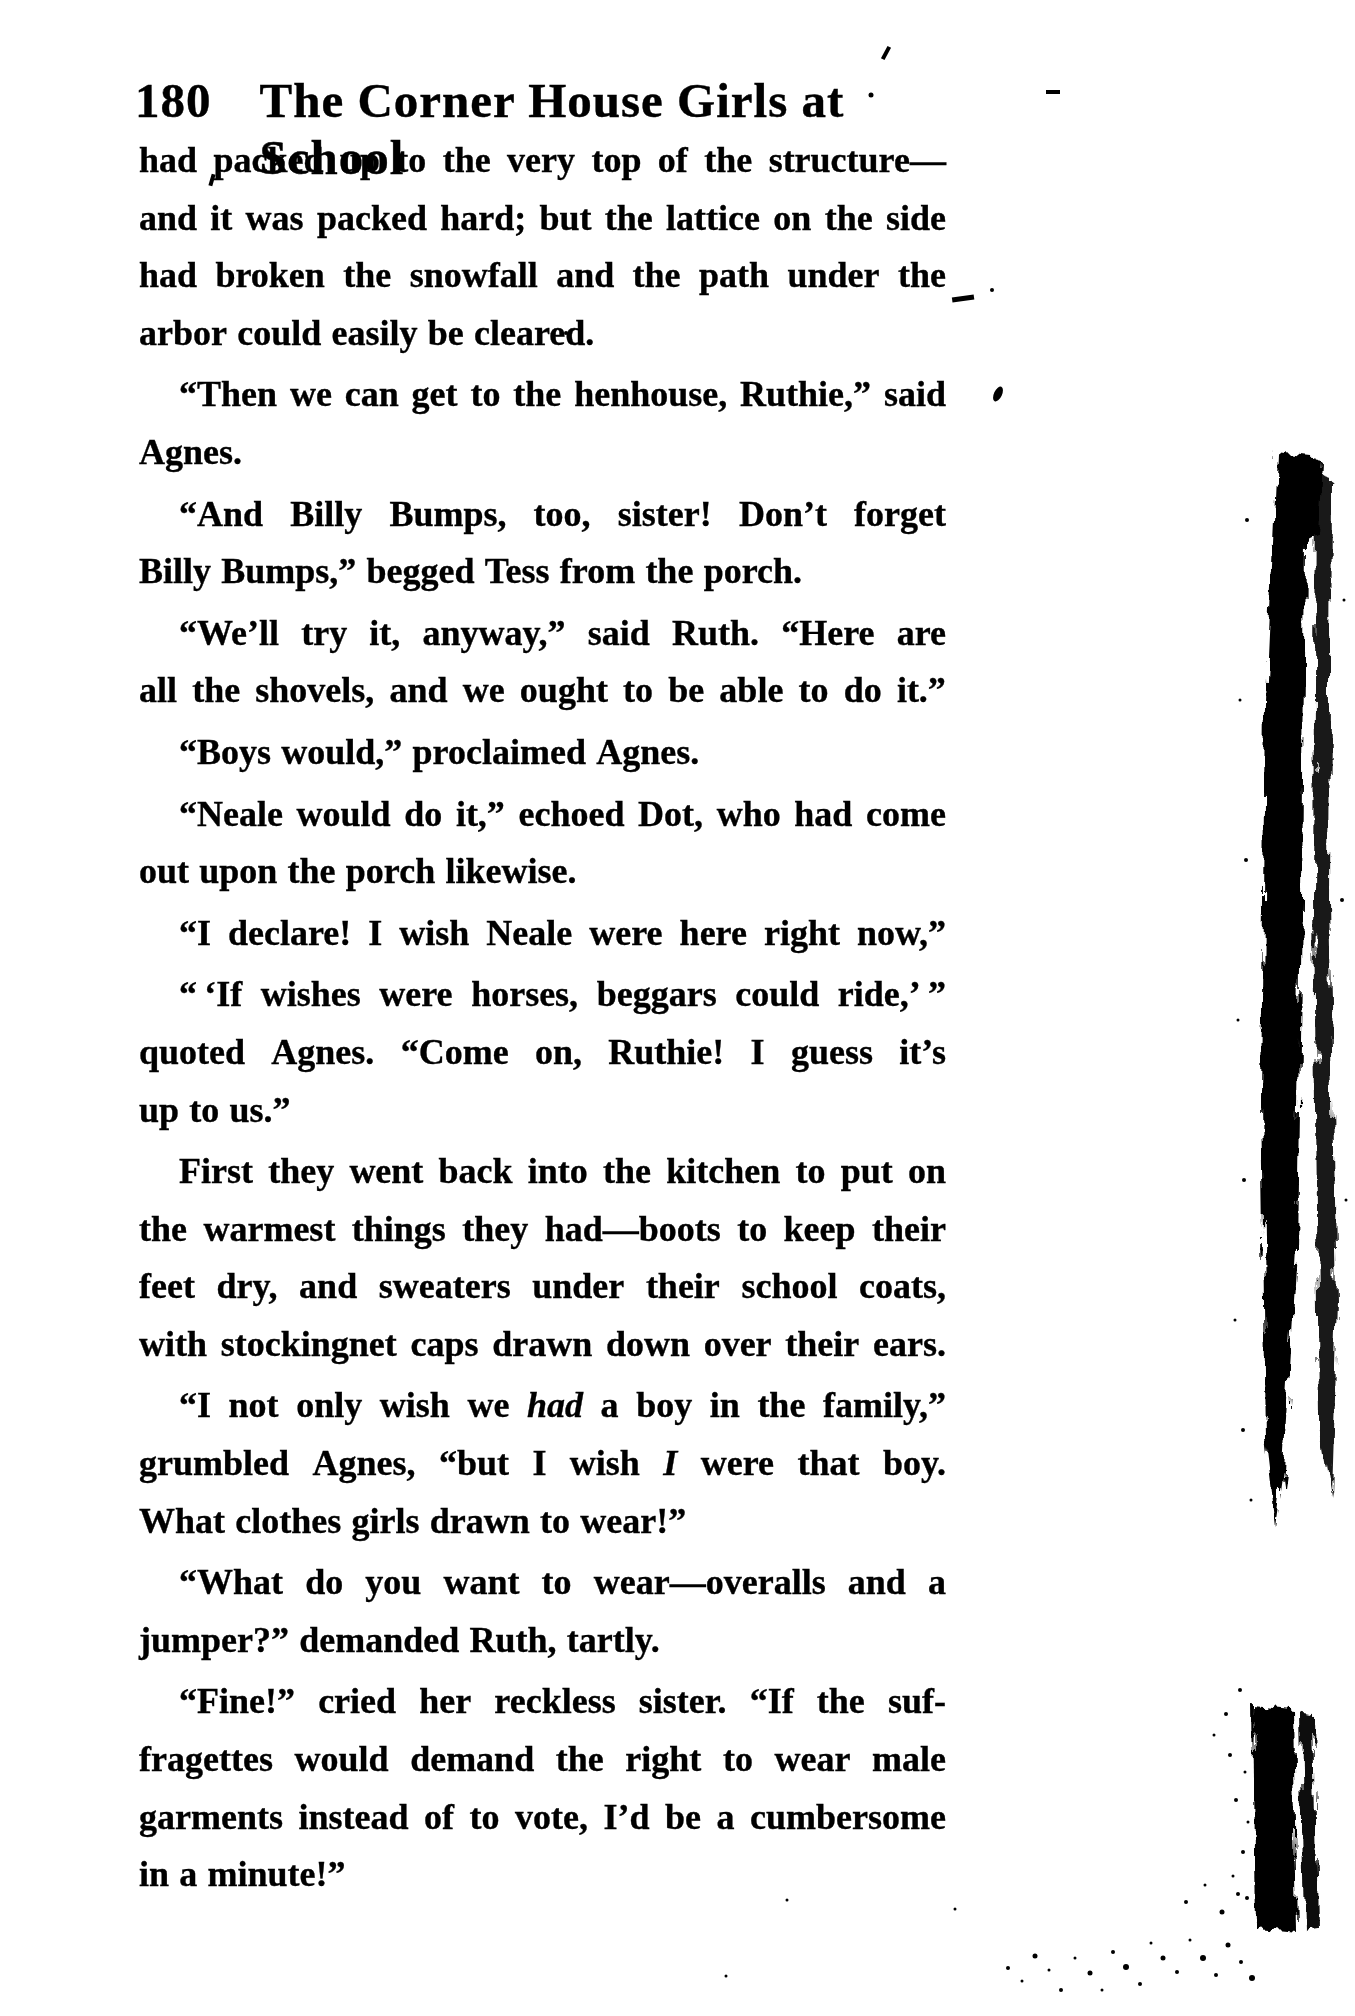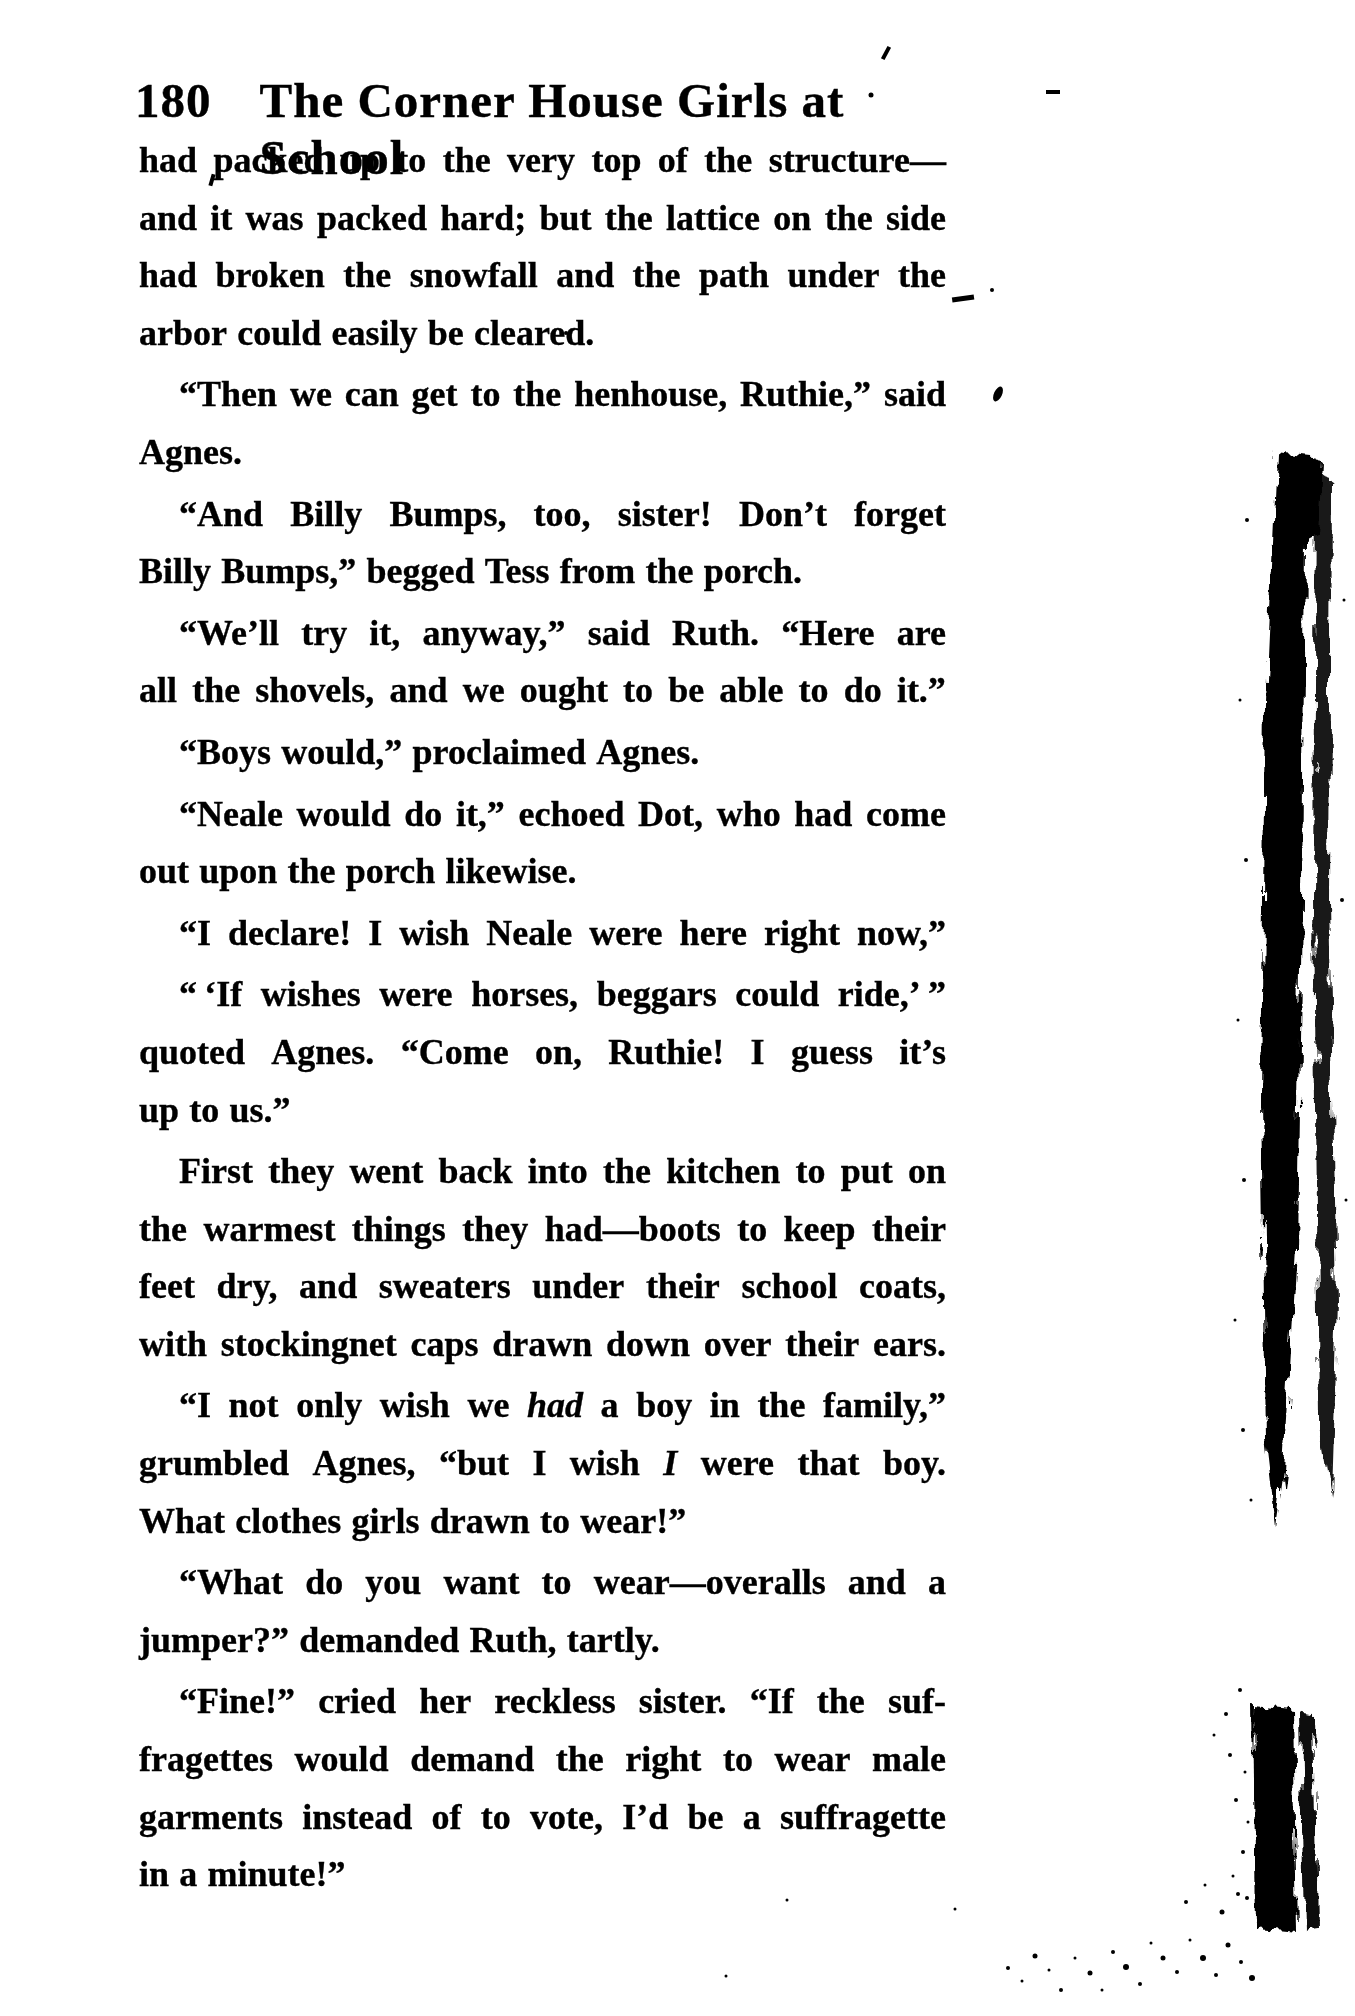--- a/index.html
+++ b/index.html
@@ -340,21 +340,21 @@
       </div>
       <div class="line just">
         <span class="w">garments</span>
         <span class="w">instead</span>
         <span class="w">of</span>
         <span class="w">to</span>
         <span class="w">vote,</span>
         <span class="w">I’d</span>
         <span class="w">be</span>
         <span class="w">a</span>
-        <span class="w">suffragette</span>
+        <span class="w">cumbersome</span>
       </div>
       <div class="line">
         <span class="w">in</span>
         <span class="w">a</span>
         <span class="w">minute!”</span>
       </div>
     </div>
   </div>
 
 <svg class="artifacts" width="1355" height="2016" viewBox="0 0 1355 2016" xmlns="http://www.w3.org/2000/svg">

